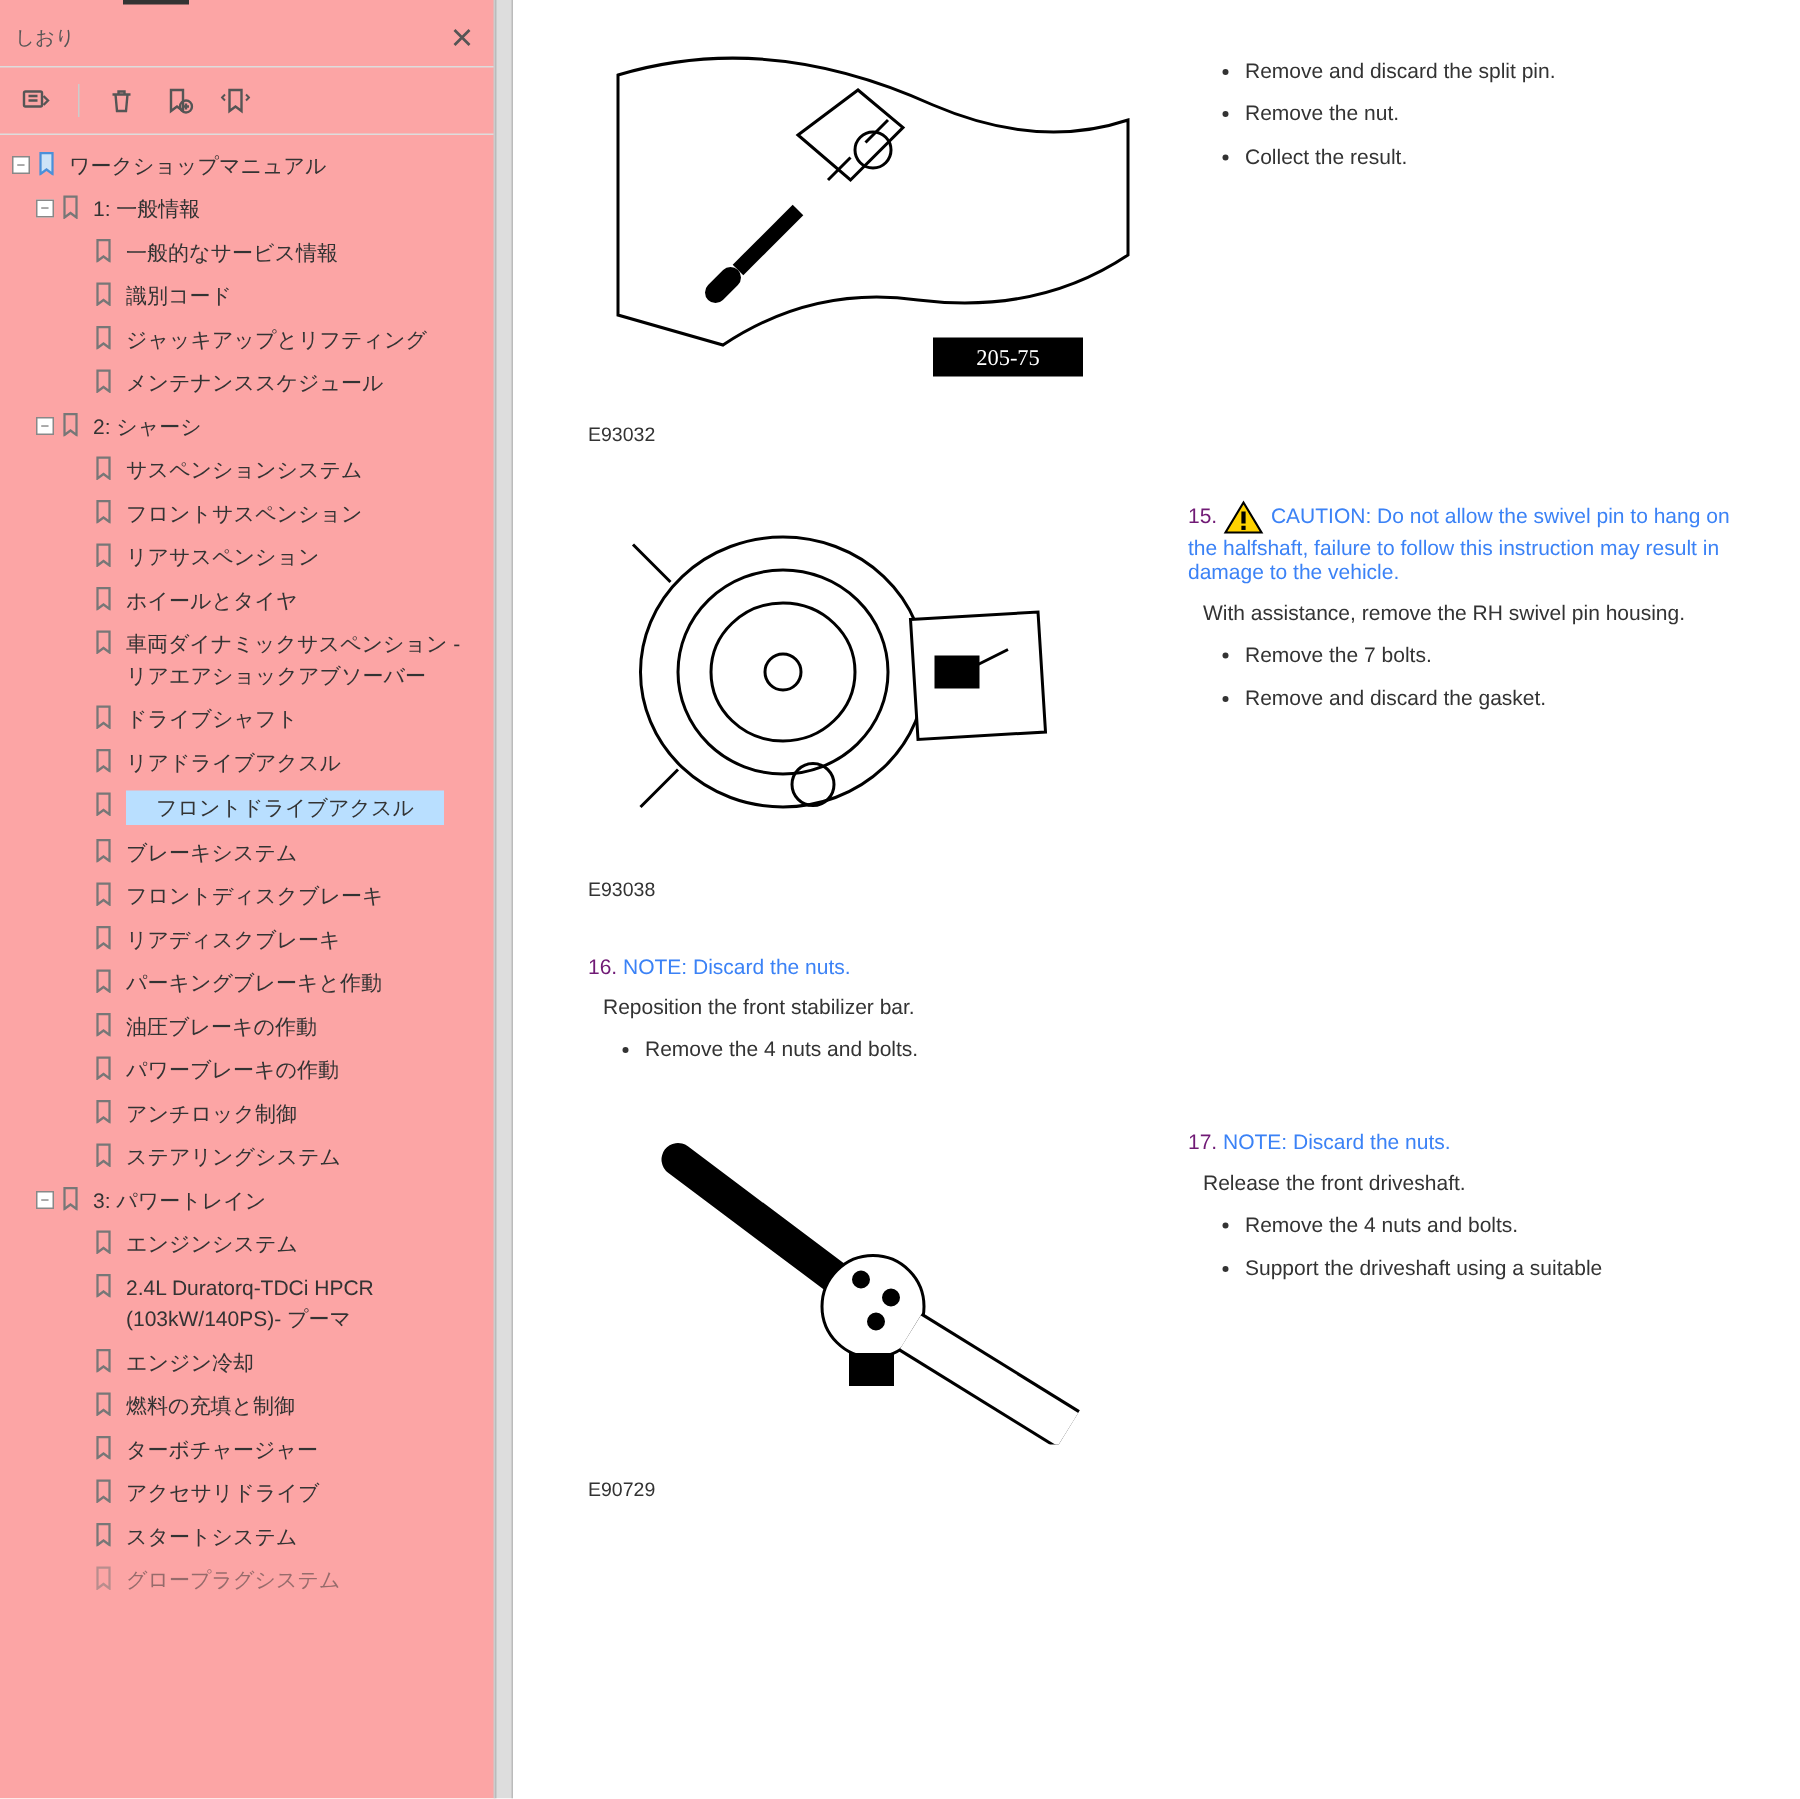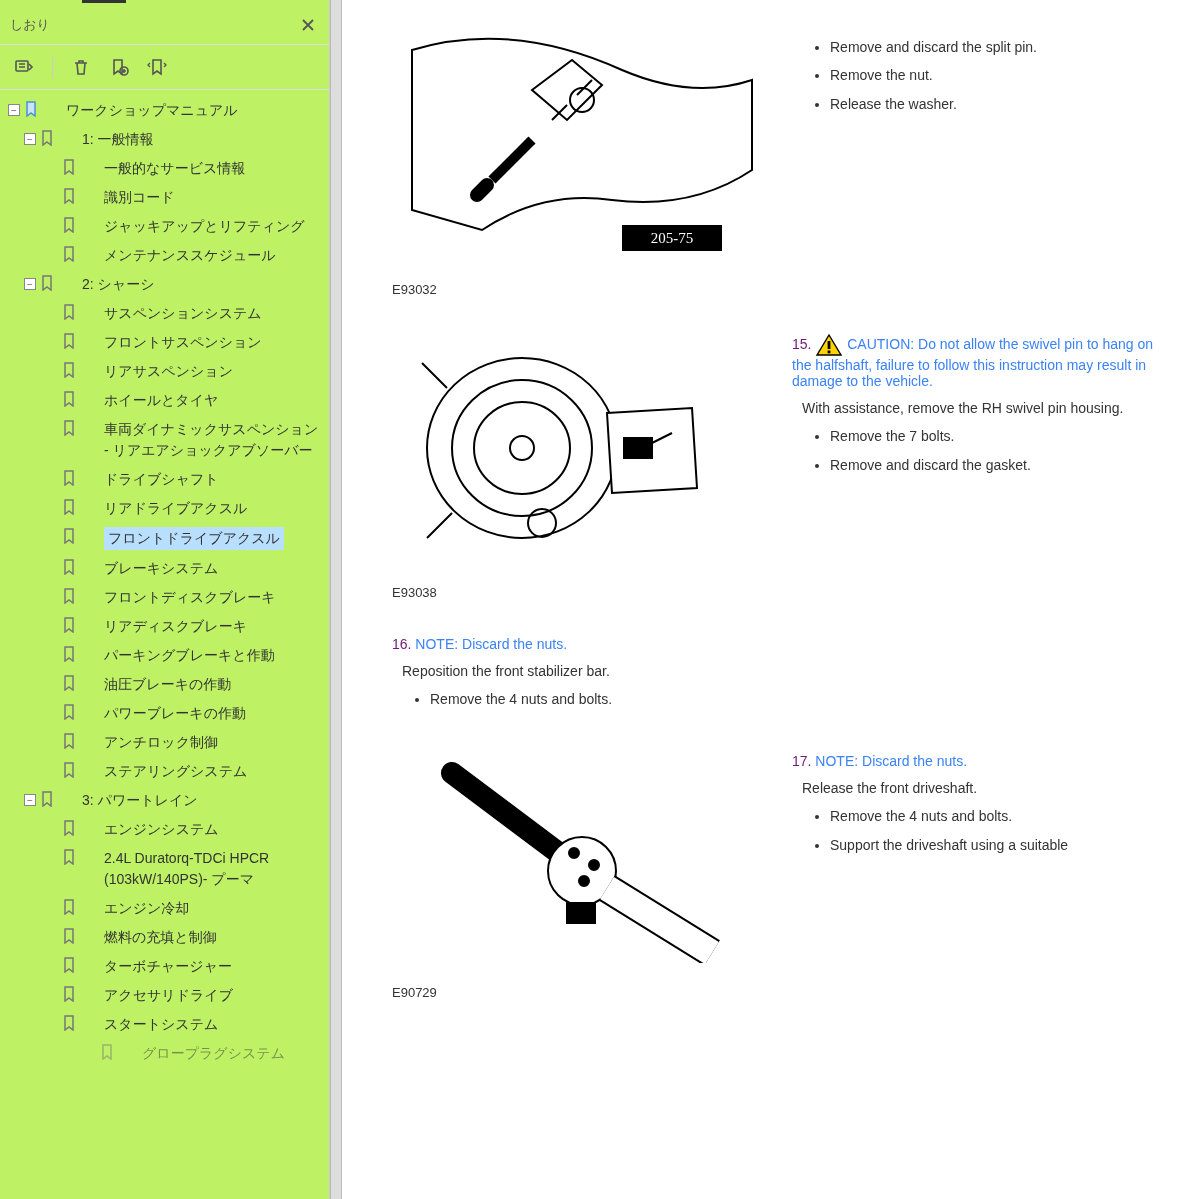--- a/index.html
+++ b/index.html
@@ -1,44 +1,44 @@
 <!DOCTYPE html>
 <html><head>
 <meta charset="utf-8">
 <style>
 * { box-sizing: border-box; margin: 0; padding: 0; }
 body { font-family: "Meiryo", "Segoe UI", sans-serif; font-size: 14px; color: #333; background: #fff; overflow: hidden; }
 .app { display: flex; width: 1200px; height: 1199px; }
-.sidebar { width: 330px; background: #bef264; border-right: 1px solid #ccc; display: flex; flex-direction: column; }
+.sidebar { width: 330px; background: #fca5a5; border-right: 1px solid #ccc; display: flex; flex-direction: column; }
 .tab-indicator { height: 10px; position: relative; }
 .tab-indicator::before { content: ""; position: absolute; left: 82px; top: 0; width: 44px; height: 3px; background: #333; }
 .panel-header { display: flex; align-items: center; justify-content: space-between; padding: 4px 10px 8px 10px; border-bottom: 1px solid #ddd; }
 .panel-title { font-size: 13px; color: #555; }
 .close-x { width: 22px; height: 22px; display: flex; align-items: center; justify-content: center; cursor: pointer; color: #555; }
 .close-x svg { width: 16px; height: 16px; stroke: #555; stroke-width: 1.8; fill: none; }
 .toolbar { display: flex; align-items: center; gap: 10px; padding: 8px 10px; border-bottom: 1px solid #ddd; }
 .toolbar .sep { width: 1px; height: 22px; background: #ccc; margin: 0 4px; }
 .icon-btn { width: 28px; height: 28px; display: flex; align-items: center; justify-content: center; cursor: pointer; color: #555; }
 .icon-btn svg { width: 20px; height: 20px; stroke: #555; fill: none; stroke-width: 1.6; }
 .tree-wrap { flex: 1; overflow-y: auto; position: relative; padding: 6px 4px 20px 6px; }
 .tree-wrap::-webkit-scrollbar { width: 14px; }
 .tree-wrap::-webkit-scrollbar-track { background: #eee; }
 .tree-wrap::-webkit-scrollbar-thumb { background: #bbb; border: 3px solid #eee; border-radius: 7px; }
 .node { display: flex; align-items: flex-start; padding: 4px 2px; cursor: pointer; }
-.node.selected .label { background: #b9dfff; padding: 1px 4px; }
+.node.selected .label { background: #b9dfff; padding: 1px 20px; }
 .toggle { width: 12px; height: 12px; margin-top: 4px; margin-right: 4px; flex-shrink: 0; display: flex; align-items: center; justify-content: center; font-size: 10px; color: #666; border: 1px solid #888; background: #fff; }
 .toggle.empty { border: none; background: none; }
 .bm-icon { width: 16px; height: 18px; margin-right: 6px; flex-shrink: 0; margin-top: 1px; }
 .bm-icon svg { width: 14px; height: 16px; stroke: #777; fill: none; stroke-width: 1.5; }
 .bm-icon.root svg { stroke: #4a90d9; fill: #cde4f7; }
-.label { line-height: 1.5; color: #333; word-break: break-word; margin-left: 20px; }
+.label { line-height: 1.5; color: #333; word-break: break-word; }
 .lvl-0 { padding-left: 2px; }
 .lvl-1 { padding-left: 18px; }
 .lvl-2 { padding-left: 40px; }
-.faded { opacity: 0.5; justify-content: center; }
+.faded { opacity: 0.5; }
 
 .divider { width: 12px; background: #ddd; border-left: 1px solid #bbb; border-right: 1px solid #bbb; }
 .content { flex: 1; background: #fff; position: relative; overflow: hidden; padding: 0 0 0 20px; }
 .page { background: #fff; width: 100%; height: 100%; padding: 30px 30px 30px 30px; font-family: Verdana, sans-serif; font-size: 14px; color: #333; overflow: hidden; }
 .step { display: flex; gap: 30px; margin-bottom: 36px; align-items: flex-start; }
 .fig { width: 370px; flex-shrink: 0; }
 .fig-box { width: 370px; border: none; display: flex; align-items: center; justify-content: flex-start; background: #fff; }
 .fig-box svg { width: 100%; height: 100%; }
 .fig-caption { font-size: 13px; color: #333; margin-top: 22px; font-family: Verdana, sans-serif; }
 .txt { flex: 1; }
@@ -408,21 +408,21 @@
               <rect x="230" y="195" width="100" height="26" fill="#000"></rect>
               <text x="280" y="213" fill="#fff" font-size="15" font-family="Verdana" text-anchor="middle">205-75</text>
             </svg>
           </div>
           <div class="fig-caption">E93032</div>
         </div>
         <div class="txt">
           <ul>
             <li>Remove and discard the split pin.</li>
             <li>Remove the nut.</li>
-            <li>Release the washer.</li>
+            <li>Collect the result.</li>
           </ul>
         </div>
       </div>
 
       <div class="step">
         <div class="fig">
           <div class="fig-box" style="height:230px">
             <svg viewBox="0 0 370 230">
               <g stroke="#000" stroke-width="2" fill="none">
                 <ellipse cx="130" cy="115" rx="95" ry="90" fill="#fff"></ellipse>

